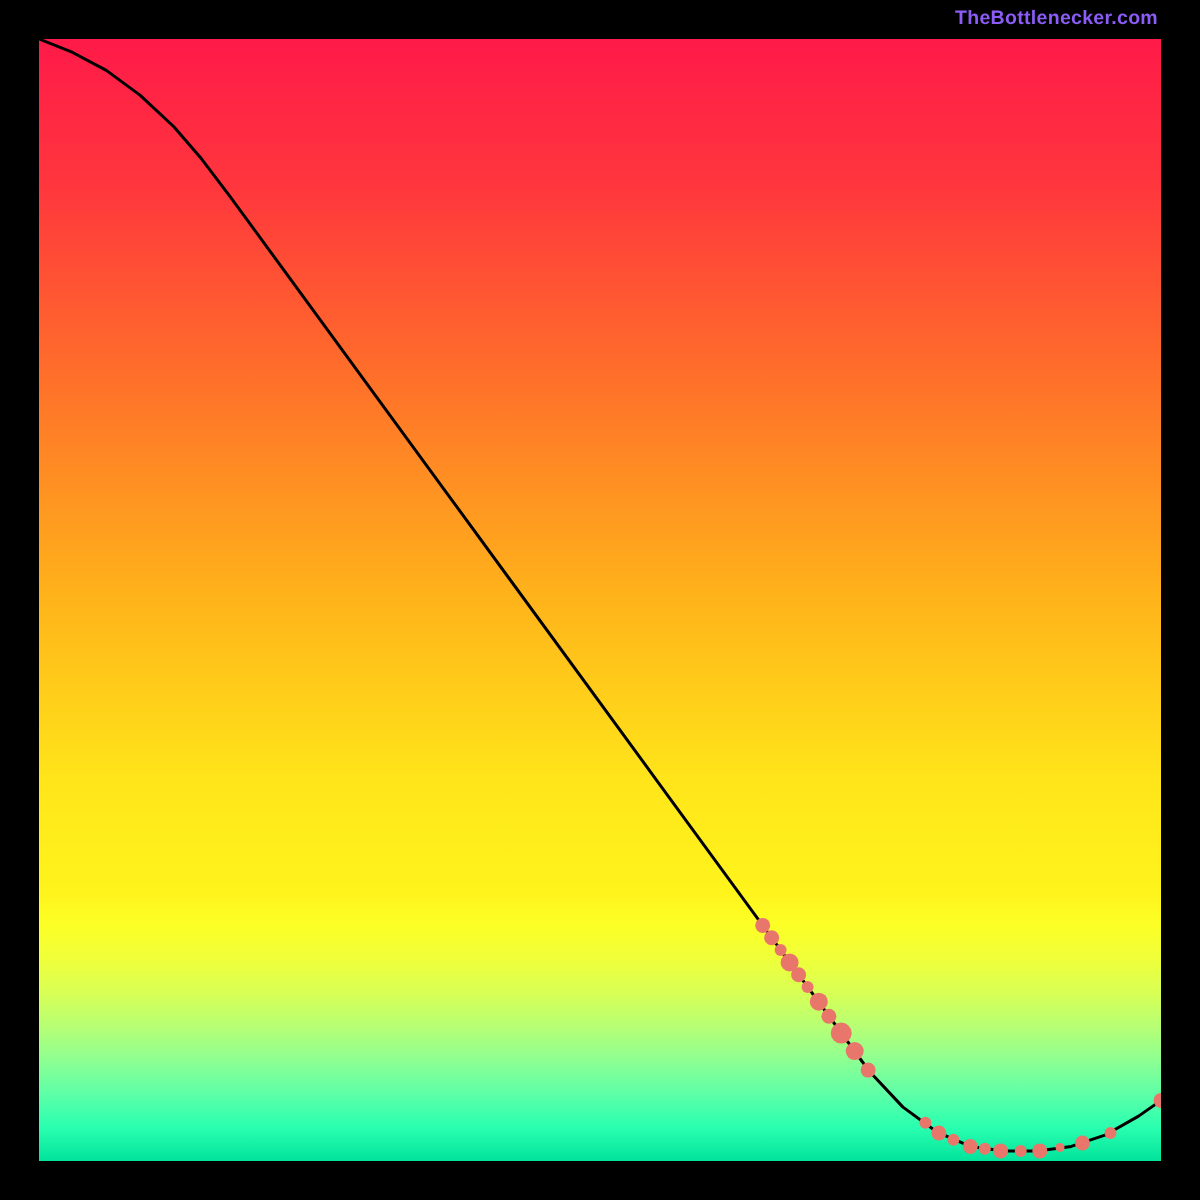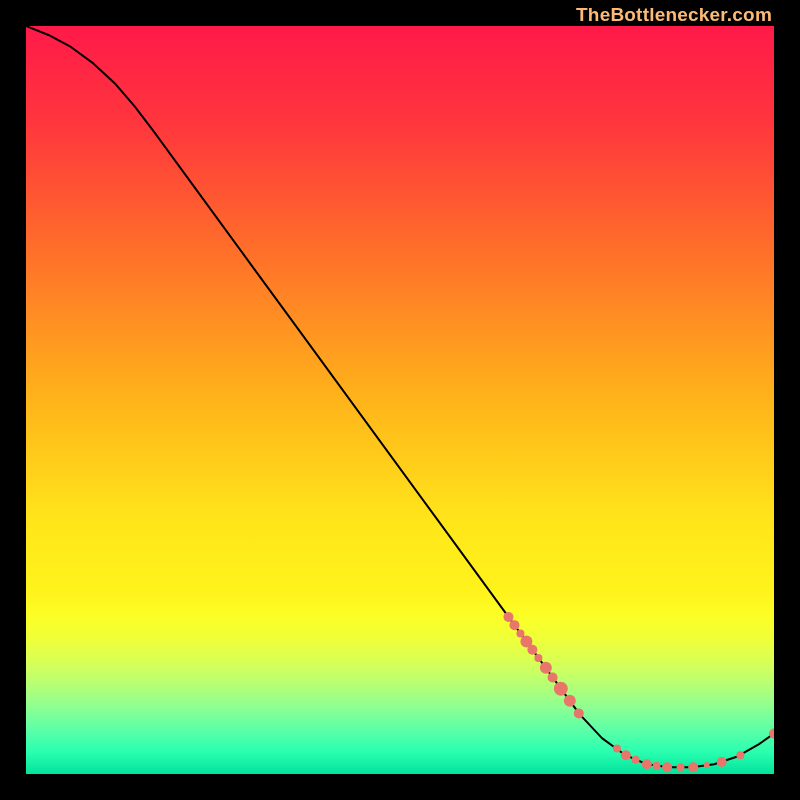--- a/index.html
+++ b/index.html
@@ -21,22 +21,22 @@
     position: absolute;
     left: 26px;
     top: 26px;
     width: 748px;
     height: 748px;
   }
   .watermark {
     position: absolute;
     top: 4px;
     right: 28px;
-    color: #fdba74;
-    font-size: 19px;
+    color: #8b5cf6;
+    font-size: 13px;
     font-weight: 600;
     letter-spacing: 0.2px;
   }
   svg {
     display: block;
   }
 </style>
 </head>
 <body>
 

